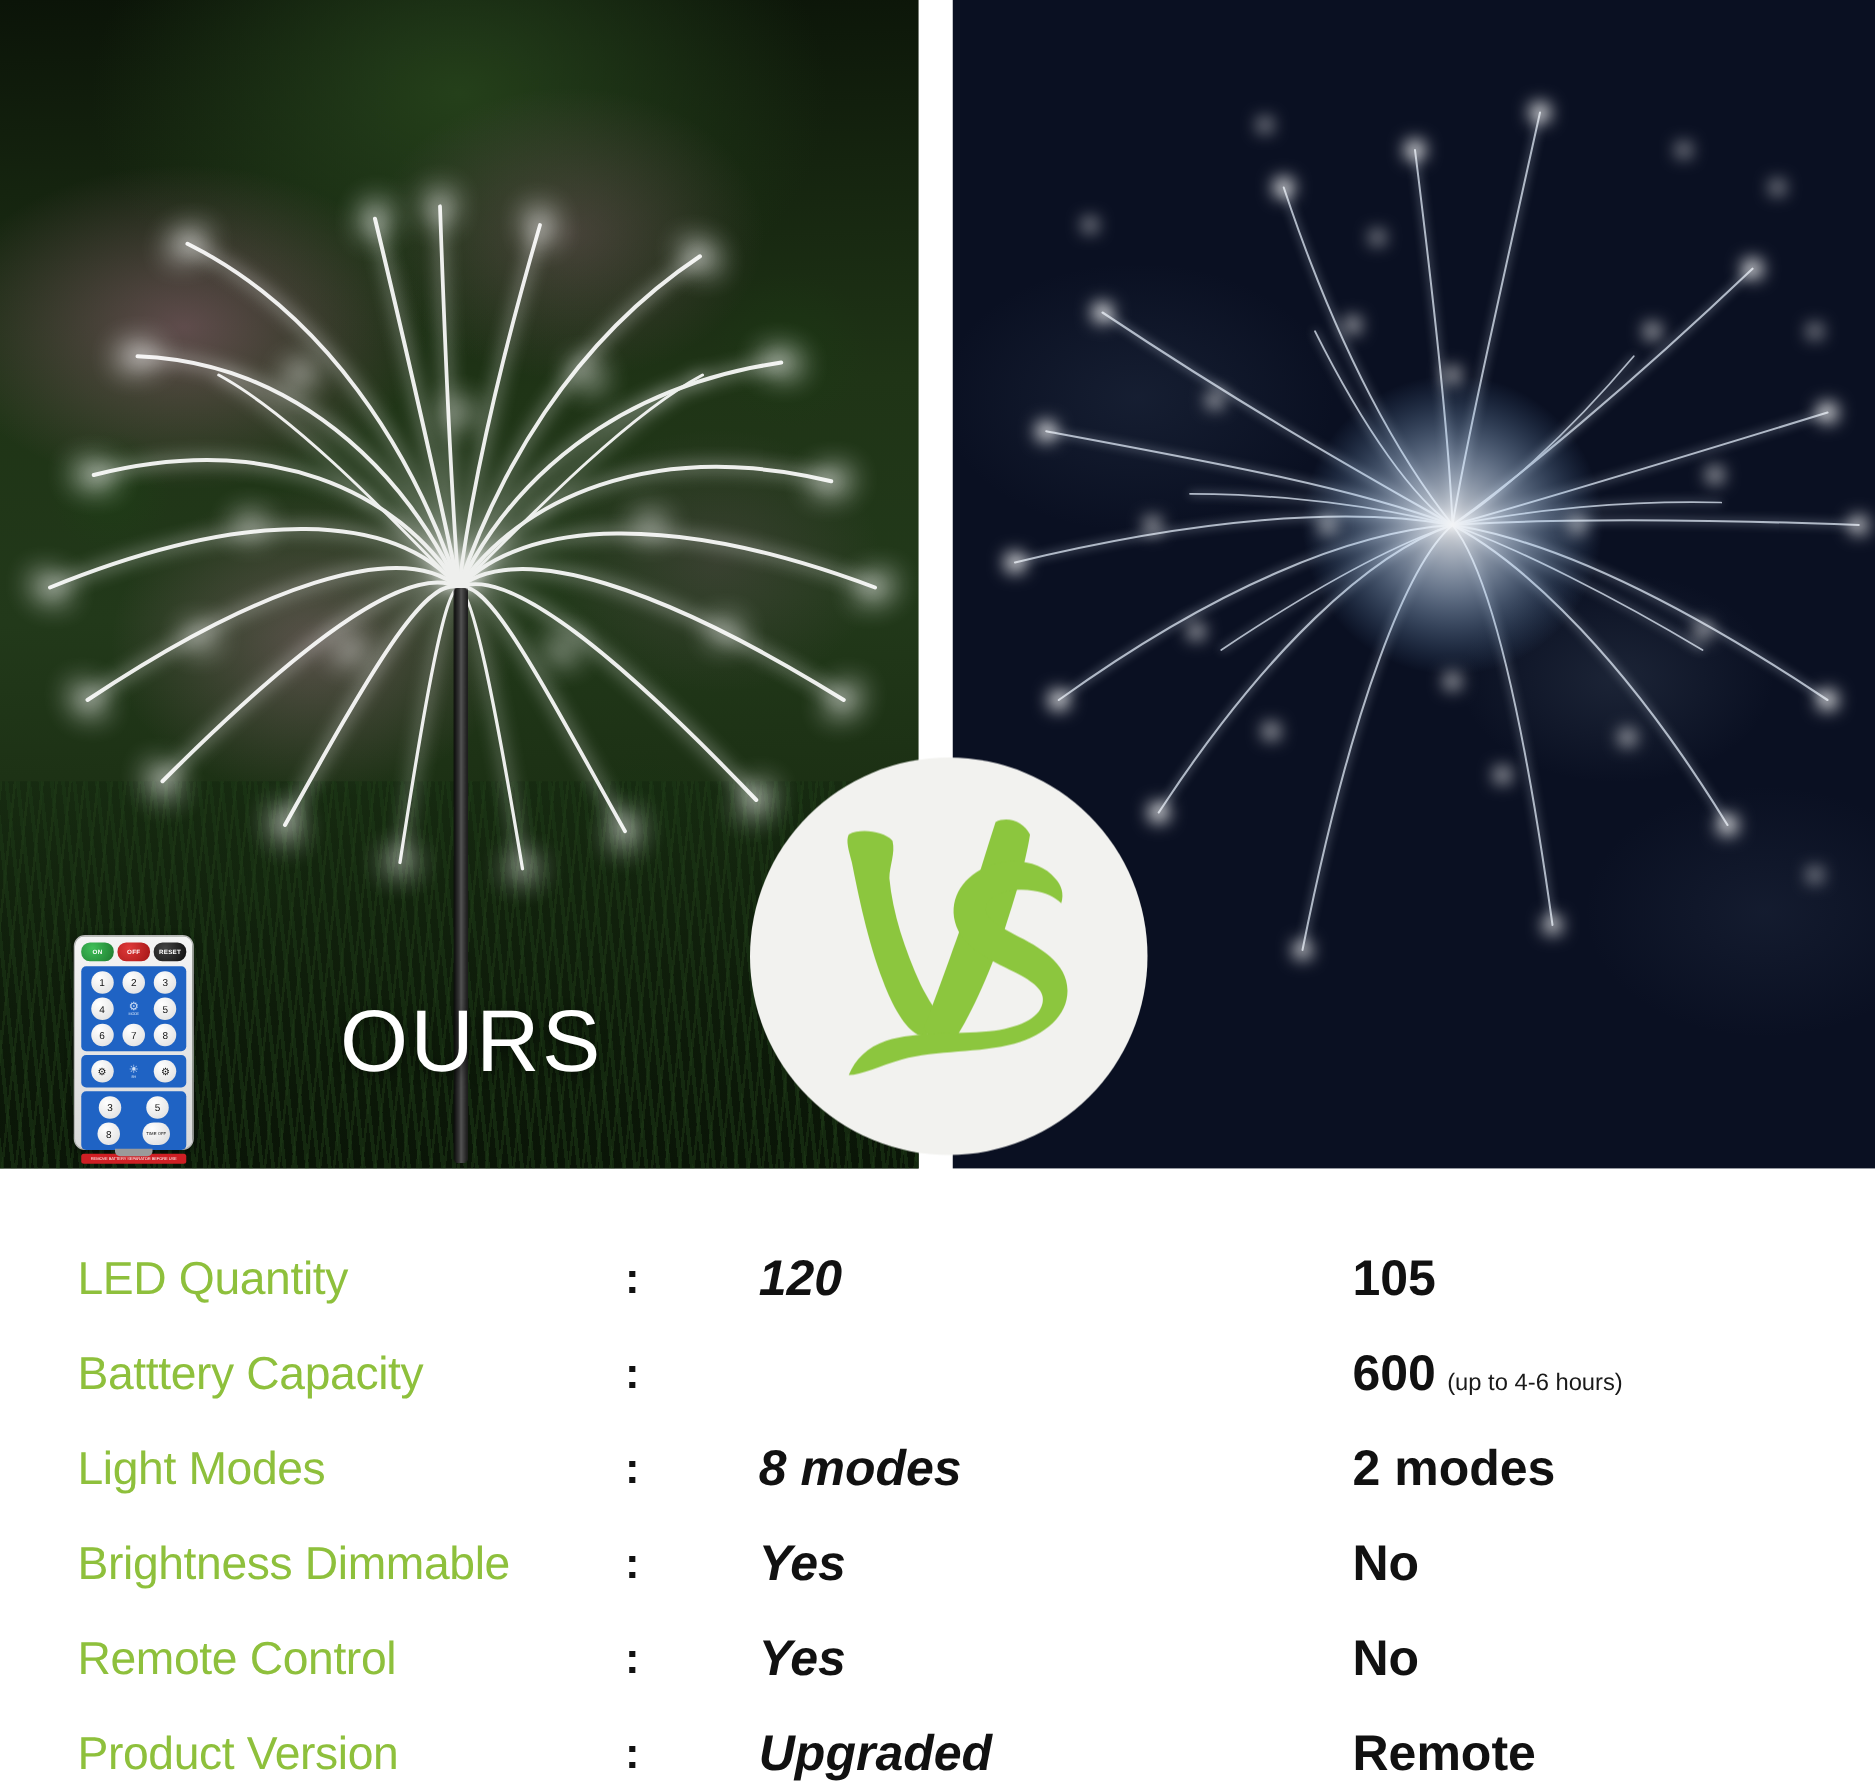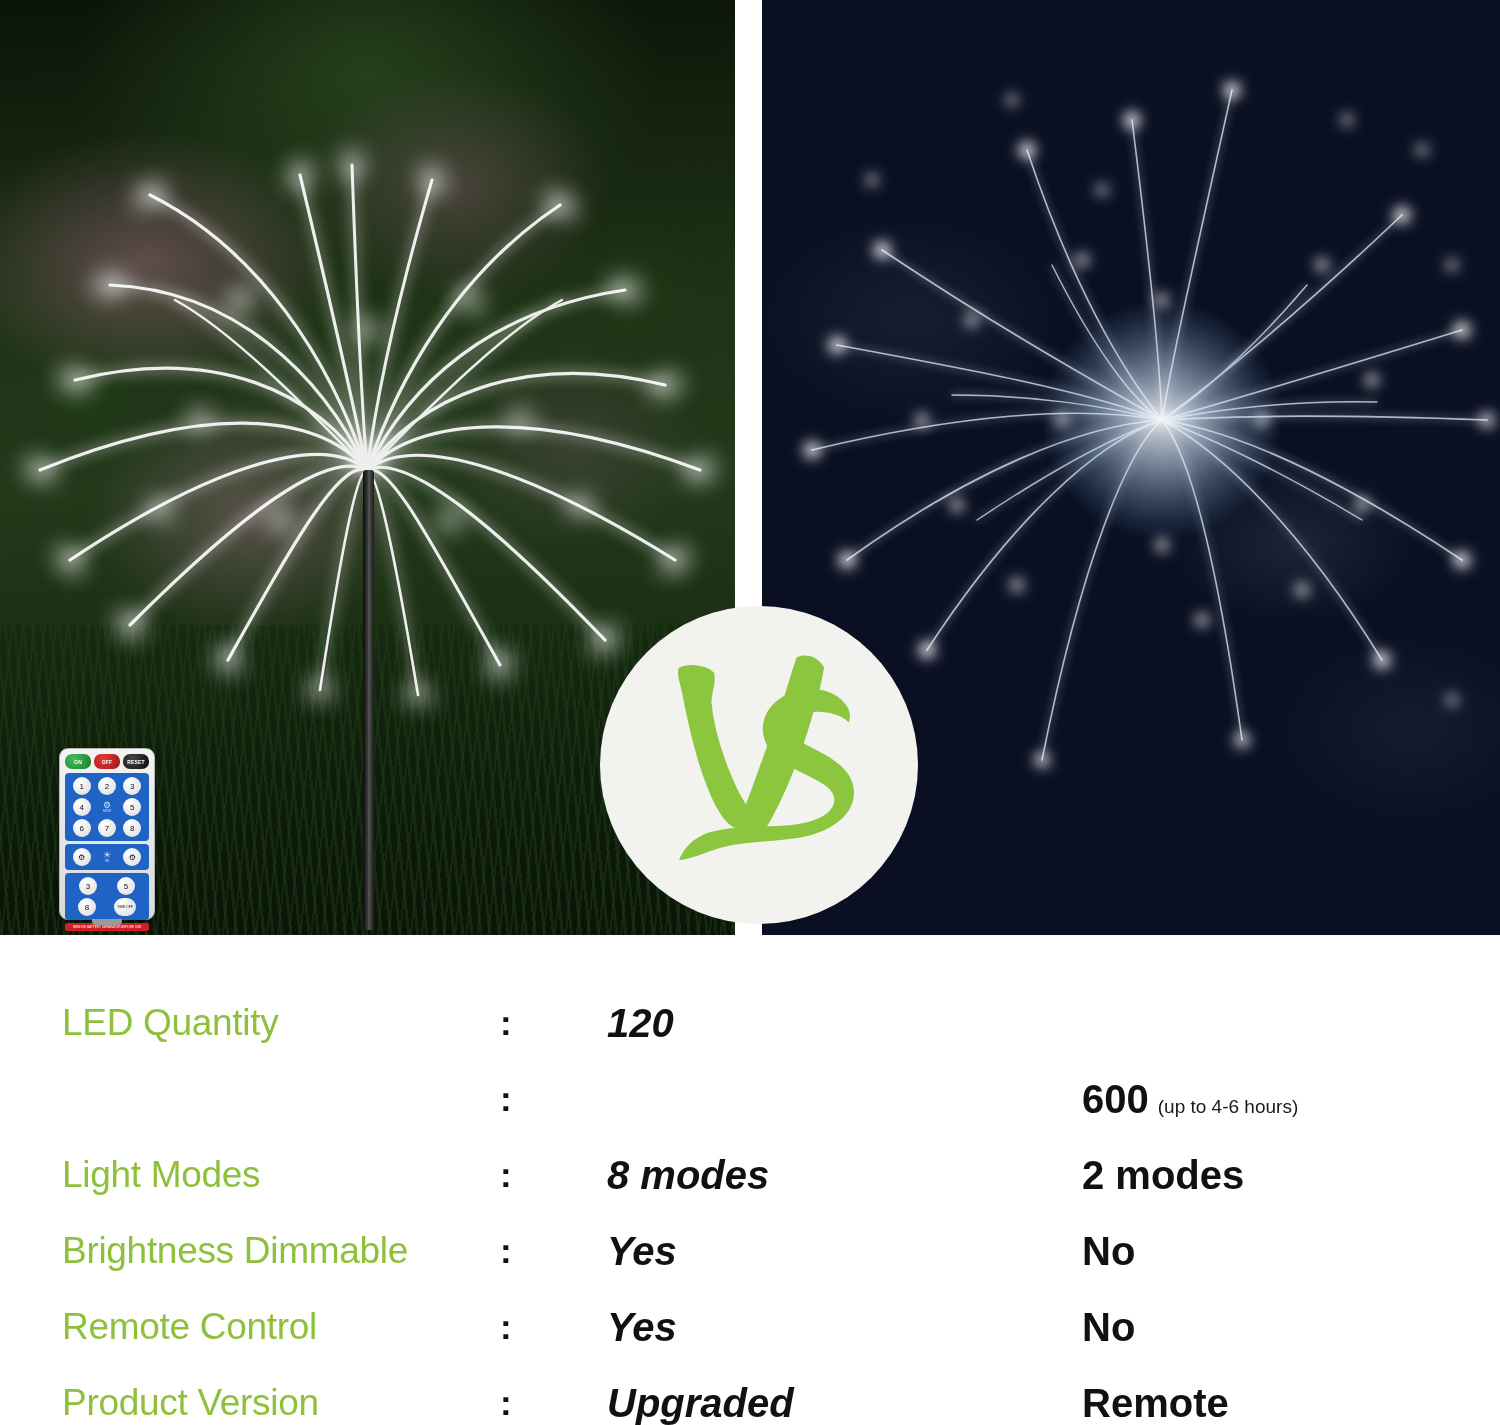--- a/index.html
+++ b/index.html
@@ -302,20 +302,21 @@
         <div class="pad-row">
           <div class="key">8</div>
           <div class="key-wide">TIME OFF</div>
         </div>
       </div>
 
       <div class="remote-footer">REMOVE BATTERY SEPARATOR BEFORE USE</div>
       <div class="remote-nub"></div>
     </div>
 
+    <div class="brand-label brand-ours">OURS</div>
   </div>
 
   <div class="panel panel-others">
     <div class="nightsky"></div>
     <div class="nightsky-haze"></div>
 
     <svg class="firework-others" viewBox="0 0 738 935" preserveAspectRatio="none">
       <defs>
         <filter id="glowC" x="-90%" y="-90%" width="280%" height="280%">
           <feGaussianBlur stdDeviation="4" result="b"></feGaussianBlur>
@@ -432,23 +433,28 @@
 
 <div class="spec-table">
 
   <div class="spec-row" style="top:52px;">
     <div class="cell-label">LED Quantity</div>
     <div class="cell-colon">:</div>
     <div class="cell-ours">
       <span class="big">120</span>
       <span class="note"></span>
     </div>
+    <div class="cell-others">
+      <span class="big">105</span>
+      <span class="note"></span>
+    </div>
   </div>
 
   <div class="spec-row" style="top:128px;">
+    <div class="cell-label">Batttery Capacity</div>
     <div class="cell-colon">:</div>
     <div class="cell-others">
       <span class="big">600</span>
       <span class="note">(up to 4-6 hours)</span>
     </div>
   </div>
 
   <div class="spec-row" style="top:204px;">
     <div class="cell-label">Light Modes</div>
     <div class="cell-colon">:</div>

